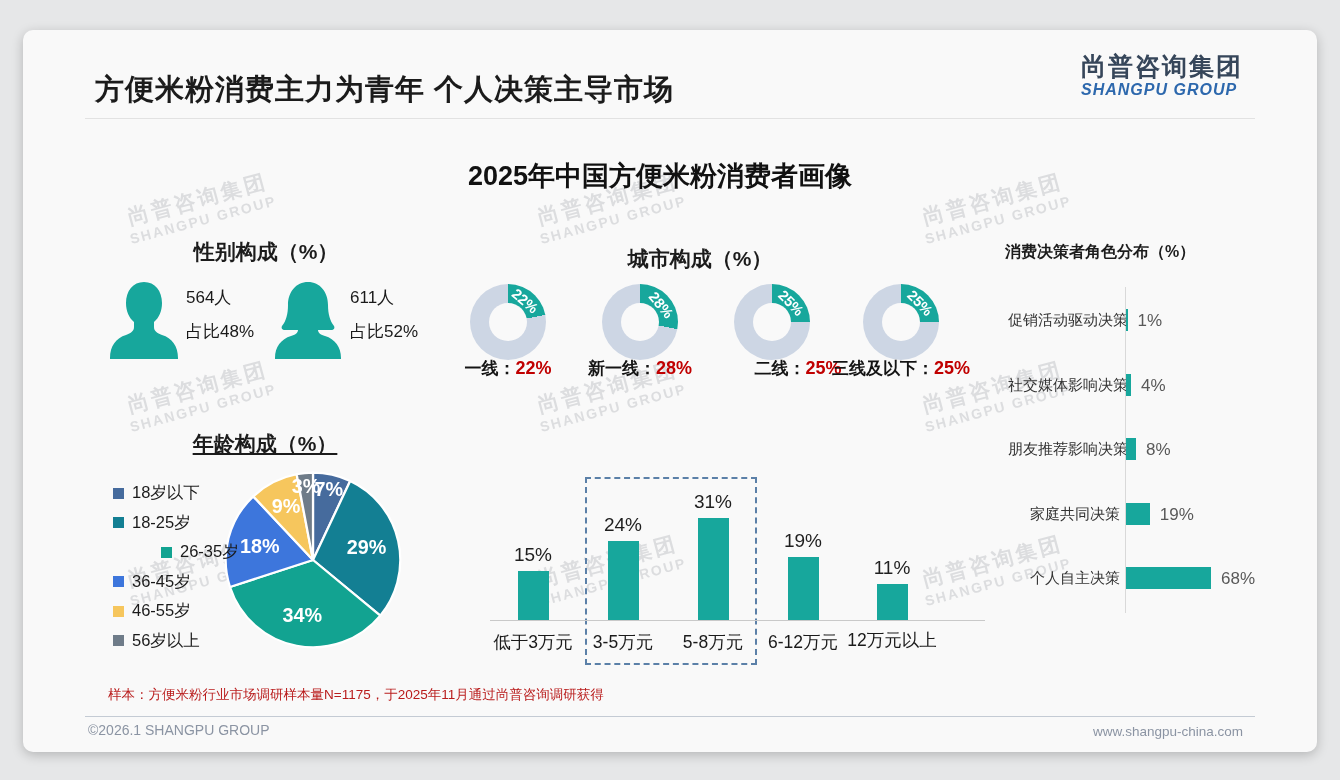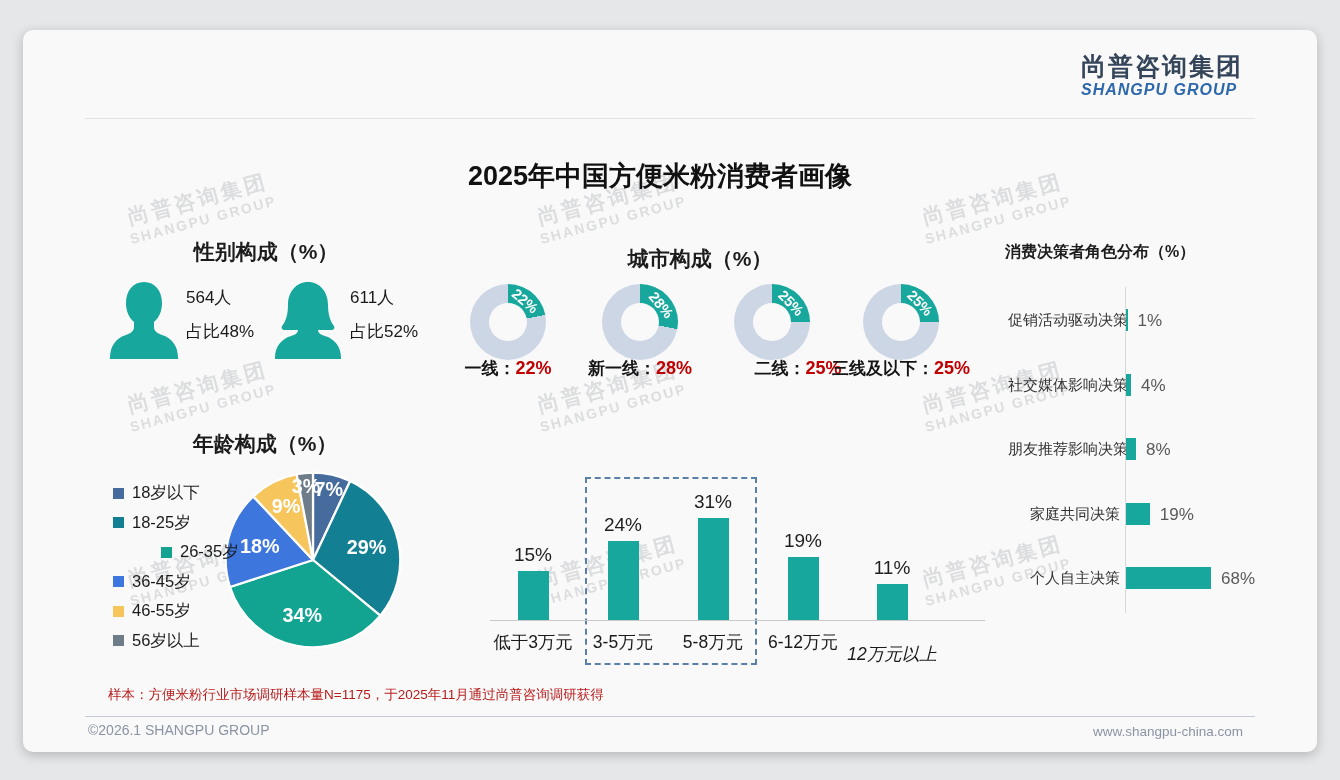--- a/index.html
+++ b/index.html
@@ -86,20 +86,21 @@
         <div class="wm" style="left: 587px; top: 540px;">
           <div class="l1">尚普咨询集团</div>
           <div class="l2">SHANGPU GROUP</div>
         </div>
         <div class="wm" style="left: 972px; top: 540px;">
           <div class="l1">尚普咨询集团</div>
           <div class="l2">SHANGPU GROUP</div>
         </div>
       </div>
 
+    <div class="abs page-title">方便米粉消费主力为青年 个人决策主导市场</div>
     <div class="abs header-divider"></div>
     <div class="abs logo">
       <div class="logo-cn">尚普咨询集团</div>
       <div class="logo-en">SHANGPU GROUP</div>
     </div>
 
     <div class="abs chart-title">2025年中国方便米粉消费者画像</div>
 
     <div class="abs sec-title" style="left:103px;top:208px;width:280px;">性别构成（%）</div>
     <svg class="abs" style="left:86px;top:251px;" width="70" height="78" viewBox="0 0 70 78">
@@ -150,21 +151,21 @@
         <div style="position: absolute; left: 118px; top: 153px; width: 10px; height: 22px; background: rgb(23, 167, 156);"></div>
         <div class="dec-val" style="left: 138px; top: 155px;">8%</div>
         <div class="dec-label" style="left: 0px; top: 219.5px;">家庭共同决策</div>
         <div style="position: absolute; left: 118px; top: 217.5px; width: 23.75px; height: 22px; background: rgb(23, 167, 156);"></div>
         <div class="dec-val" style="left: 151.75px; top: 219.5px;">19%</div>
         <div class="dec-label" style="left: 0px; top: 284px;">个人自主决策</div>
         <div style="position: absolute; left: 118px; top: 282px; width: 85px; height: 22px; background: rgb(23, 167, 156);"></div>
         <div class="dec-val" style="left: 213px; top: 284px;">68%</div>
       </div>
 
-    <div class="abs sec-title" style="left:102px;top:400px;width:280px;">年龄构成（%）</div>
+    <div class="abs sec-title" style="left:102px;top:400px;width:280px;text-decoration:underline;">年龄构成（%）</div>
     <div id="age-legend"></div>
     <svg id="age-pie" class="abs" style="left:200px;top:440px;" width="180" height="180" viewBox="0 0 200 200">
         <path d="M100 100 L100 3 A97 97 0 0 1 141.30059128181205 12.231775910796102 Z" fill="#466b9d" stroke="#fff" stroke-width="2.5" stroke-linejoin="round"></path>
         <text x="117.4514593117234" y="28.926659044900205" text-anchor="middle" fill="#fff" font-size="22" font-weight="bold">7%</text>
         <path d="M100 100 L141.30059128181205 12.231775910796102 A97 97 0 0 1 174.73978454925157 161.83012700562287 Z" fill="#137f93" stroke="#fff" stroke-width="2.5" stroke-linejoin="round"></path>
         <text x="159.5309224782636" y="93.69326227481089" text-anchor="middle" fill="#fff" font-size="22" font-weight="bold">29%</text>
         <path d="M100 100 L174.73978454925157 161.83012700562287 A97 97 0 0 1 7.747517919370111 129.9746484543699 Z" fill="#12a391" stroke="#fff" stroke-width="2.5" stroke-linejoin="round"></path>
         <text x="88.19497718109935" y="168.8840967959074" text-anchor="middle" fill="#fff" font-size="22" font-weight="bold">34%</text>
         <path d="M100 100 L7.747517919370111 129.9746484543699 A97 97 0 0 1 33.59893072491724 29.290043140123046 Z" fill="#3d76dc" stroke="#fff" stroke-width="2.5" stroke-linejoin="round"></path>
         <text x="40.916427171153494" y="91.8299168829439" text-anchor="middle" fill="#fff" font-size="22" font-weight="bold">18%</text>
@@ -184,21 +185,21 @@
         <div class="bar-val" style="left: 88px; top: 45.8px;">24%</div>
         <div class="bar-cat" style="left: 73px; top: 162px;">3-5万元</div>
         <div class="income-bar" style="left: 207.5px; top: 49.7px; width: 31px; height: 102.3px; background: rgb(23, 167, 156);"></div>
         <div class="bar-val" style="left: 178px; top: 22.7px;">31%</div>
         <div class="bar-cat" style="left: 163px; top: 162px;">5-8万元</div>
         <div class="income-bar" style="left: 297.5px; top: 89.3px; width: 31px; height: 62.7px; background: rgb(23, 167, 156);"></div>
         <div class="bar-val" style="left: 268px; top: 62.3px;">19%</div>
         <div class="bar-cat" style="left: 253px; top: 162px;">6-12万元</div>
         <div class="income-bar" style="left: 386.5px; top: 115.7px; width: 31px; height: 36.3px; background: rgb(23, 167, 156);"></div>
         <div class="bar-val" style="left: 357px; top: 88.7px;">11%</div>
-        <div class="bar-cat" style="left: 342px; top: 174px; font-style: italic;">12万元以上</div>
+        <div class="bar-cat" style="left: 342px; top: 160px;">12万元以上</div>
       </div>
 
     <div class="abs foot-note">样本：方便米粉行业市场调研样本量N=1175，于2025年11月通过尚普咨询调研获得</div>
     <div class="abs foot-divider"></div>
     <div class="abs foot-copy">©2026.1 SHANGPU GROUP</div>
     <div class="abs foot-url">www.shangpu-china.com</div>
   <div class="abs leg-row" style="left: 90px; top: 452px;">
         <div class="leg-sq" style="background: rgb(70, 107, 157);"></div>
         <div class="leg-tx">18岁以下</div>
       </div>

